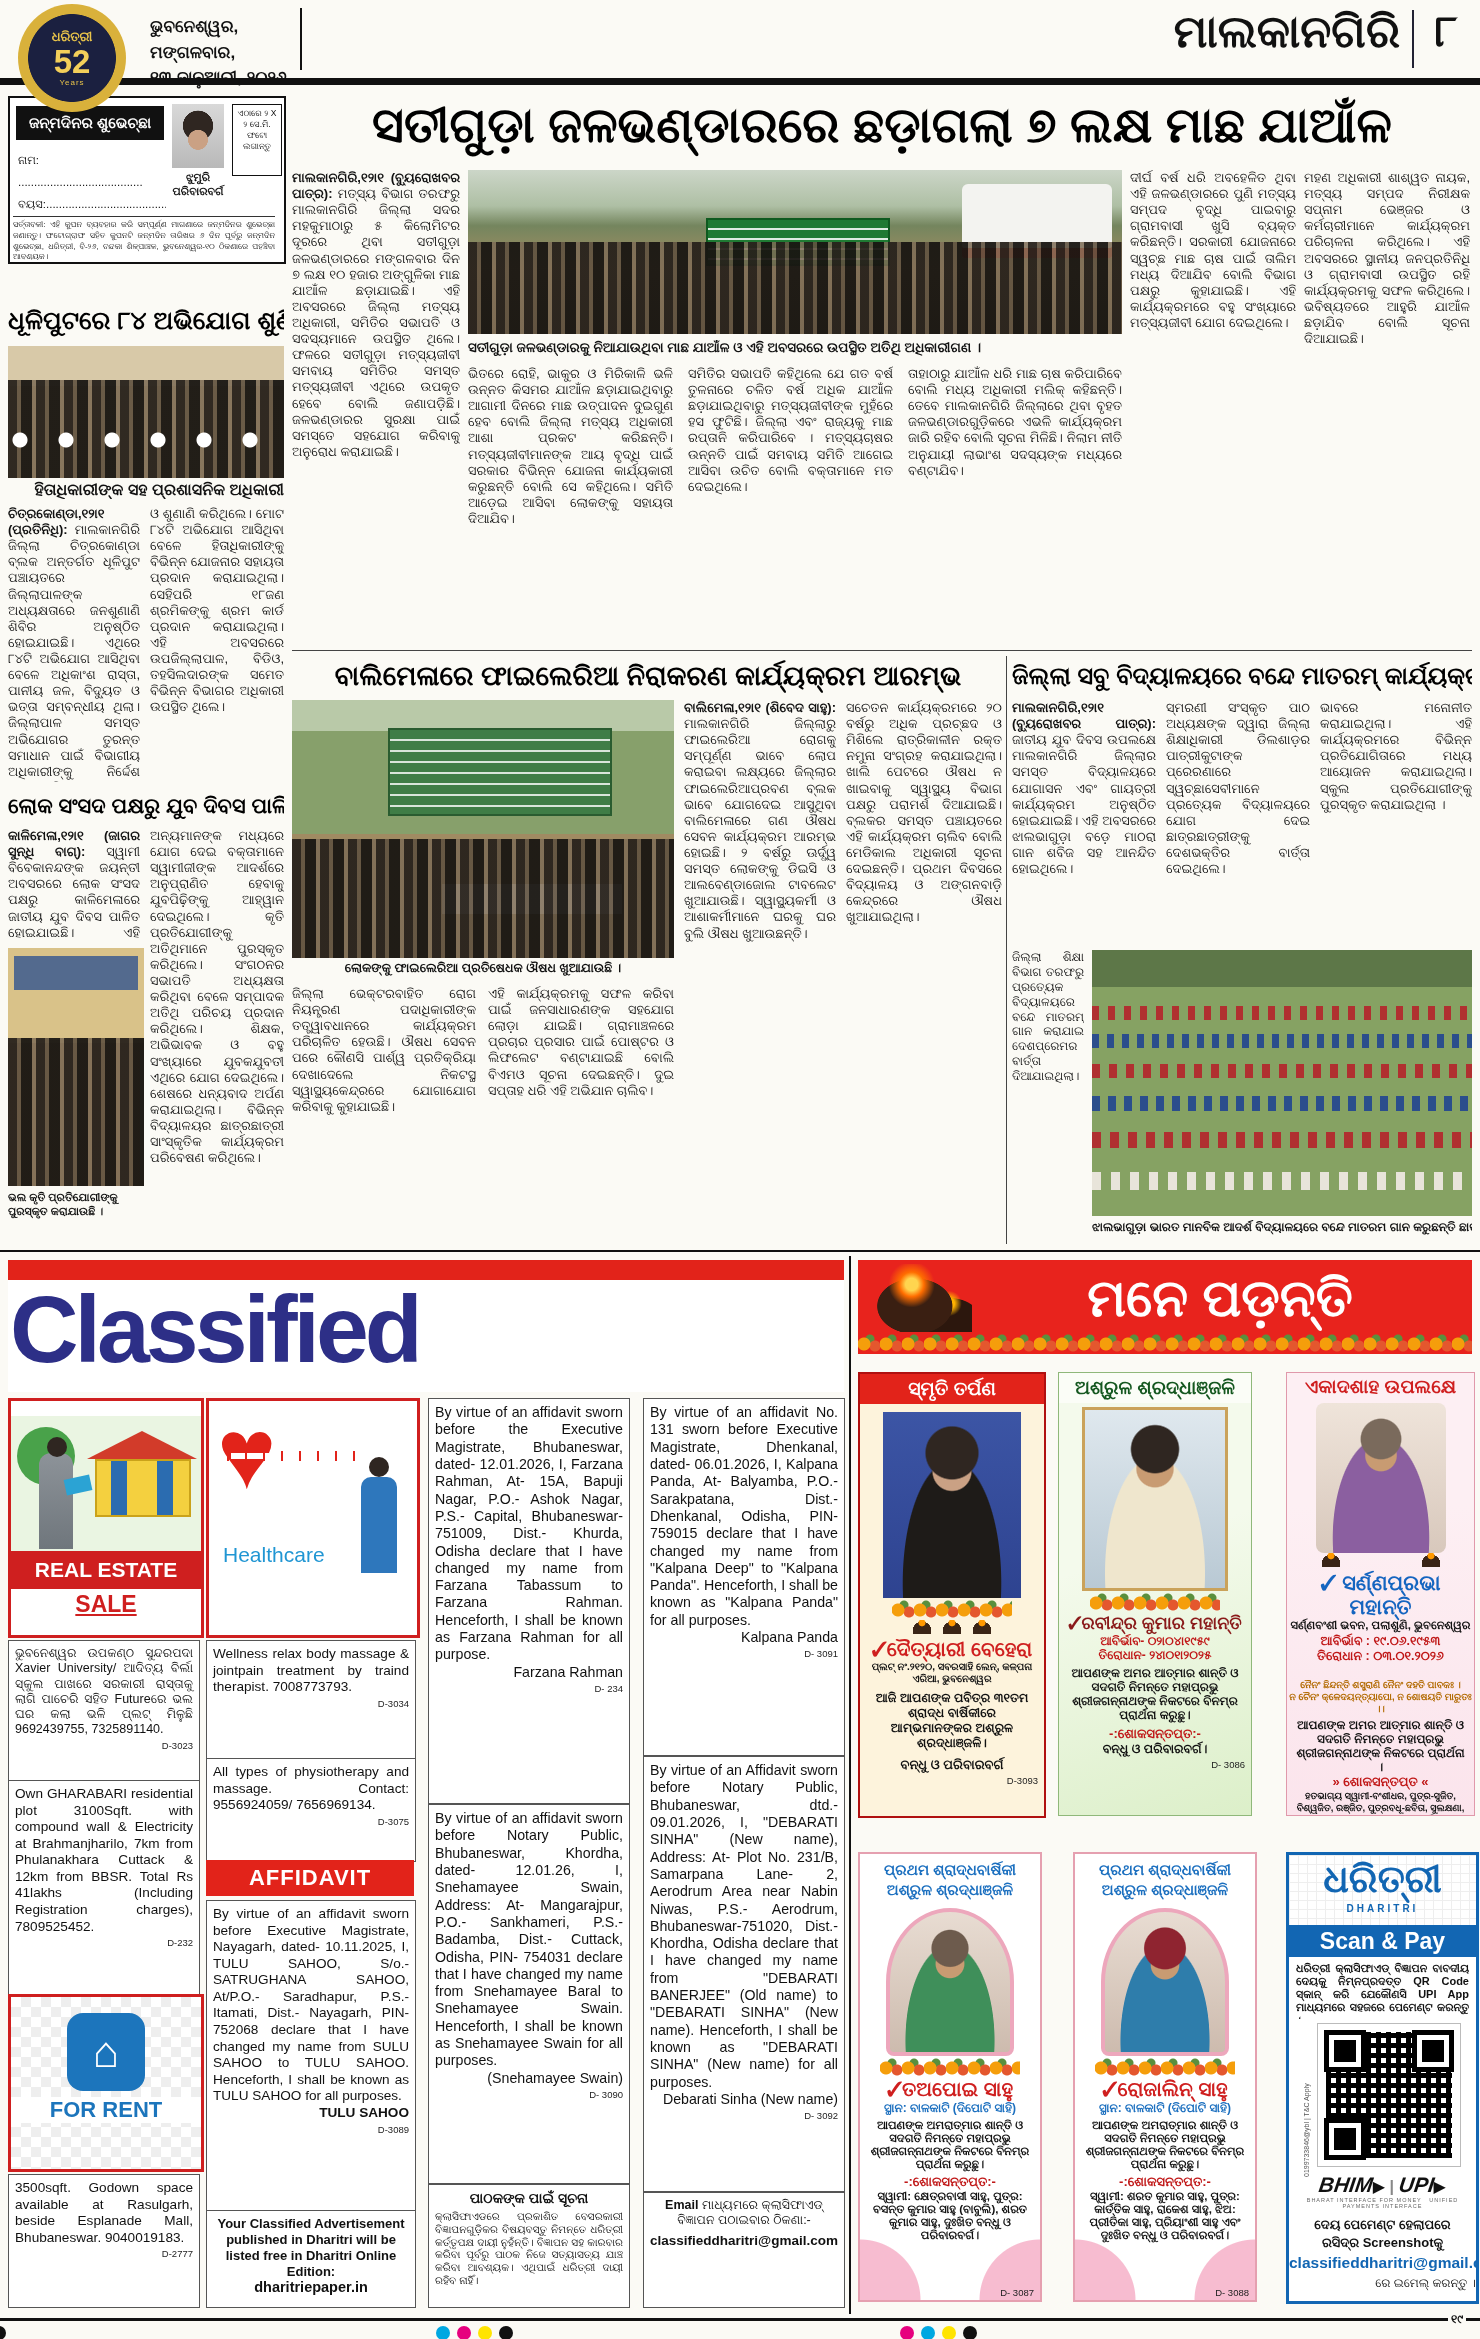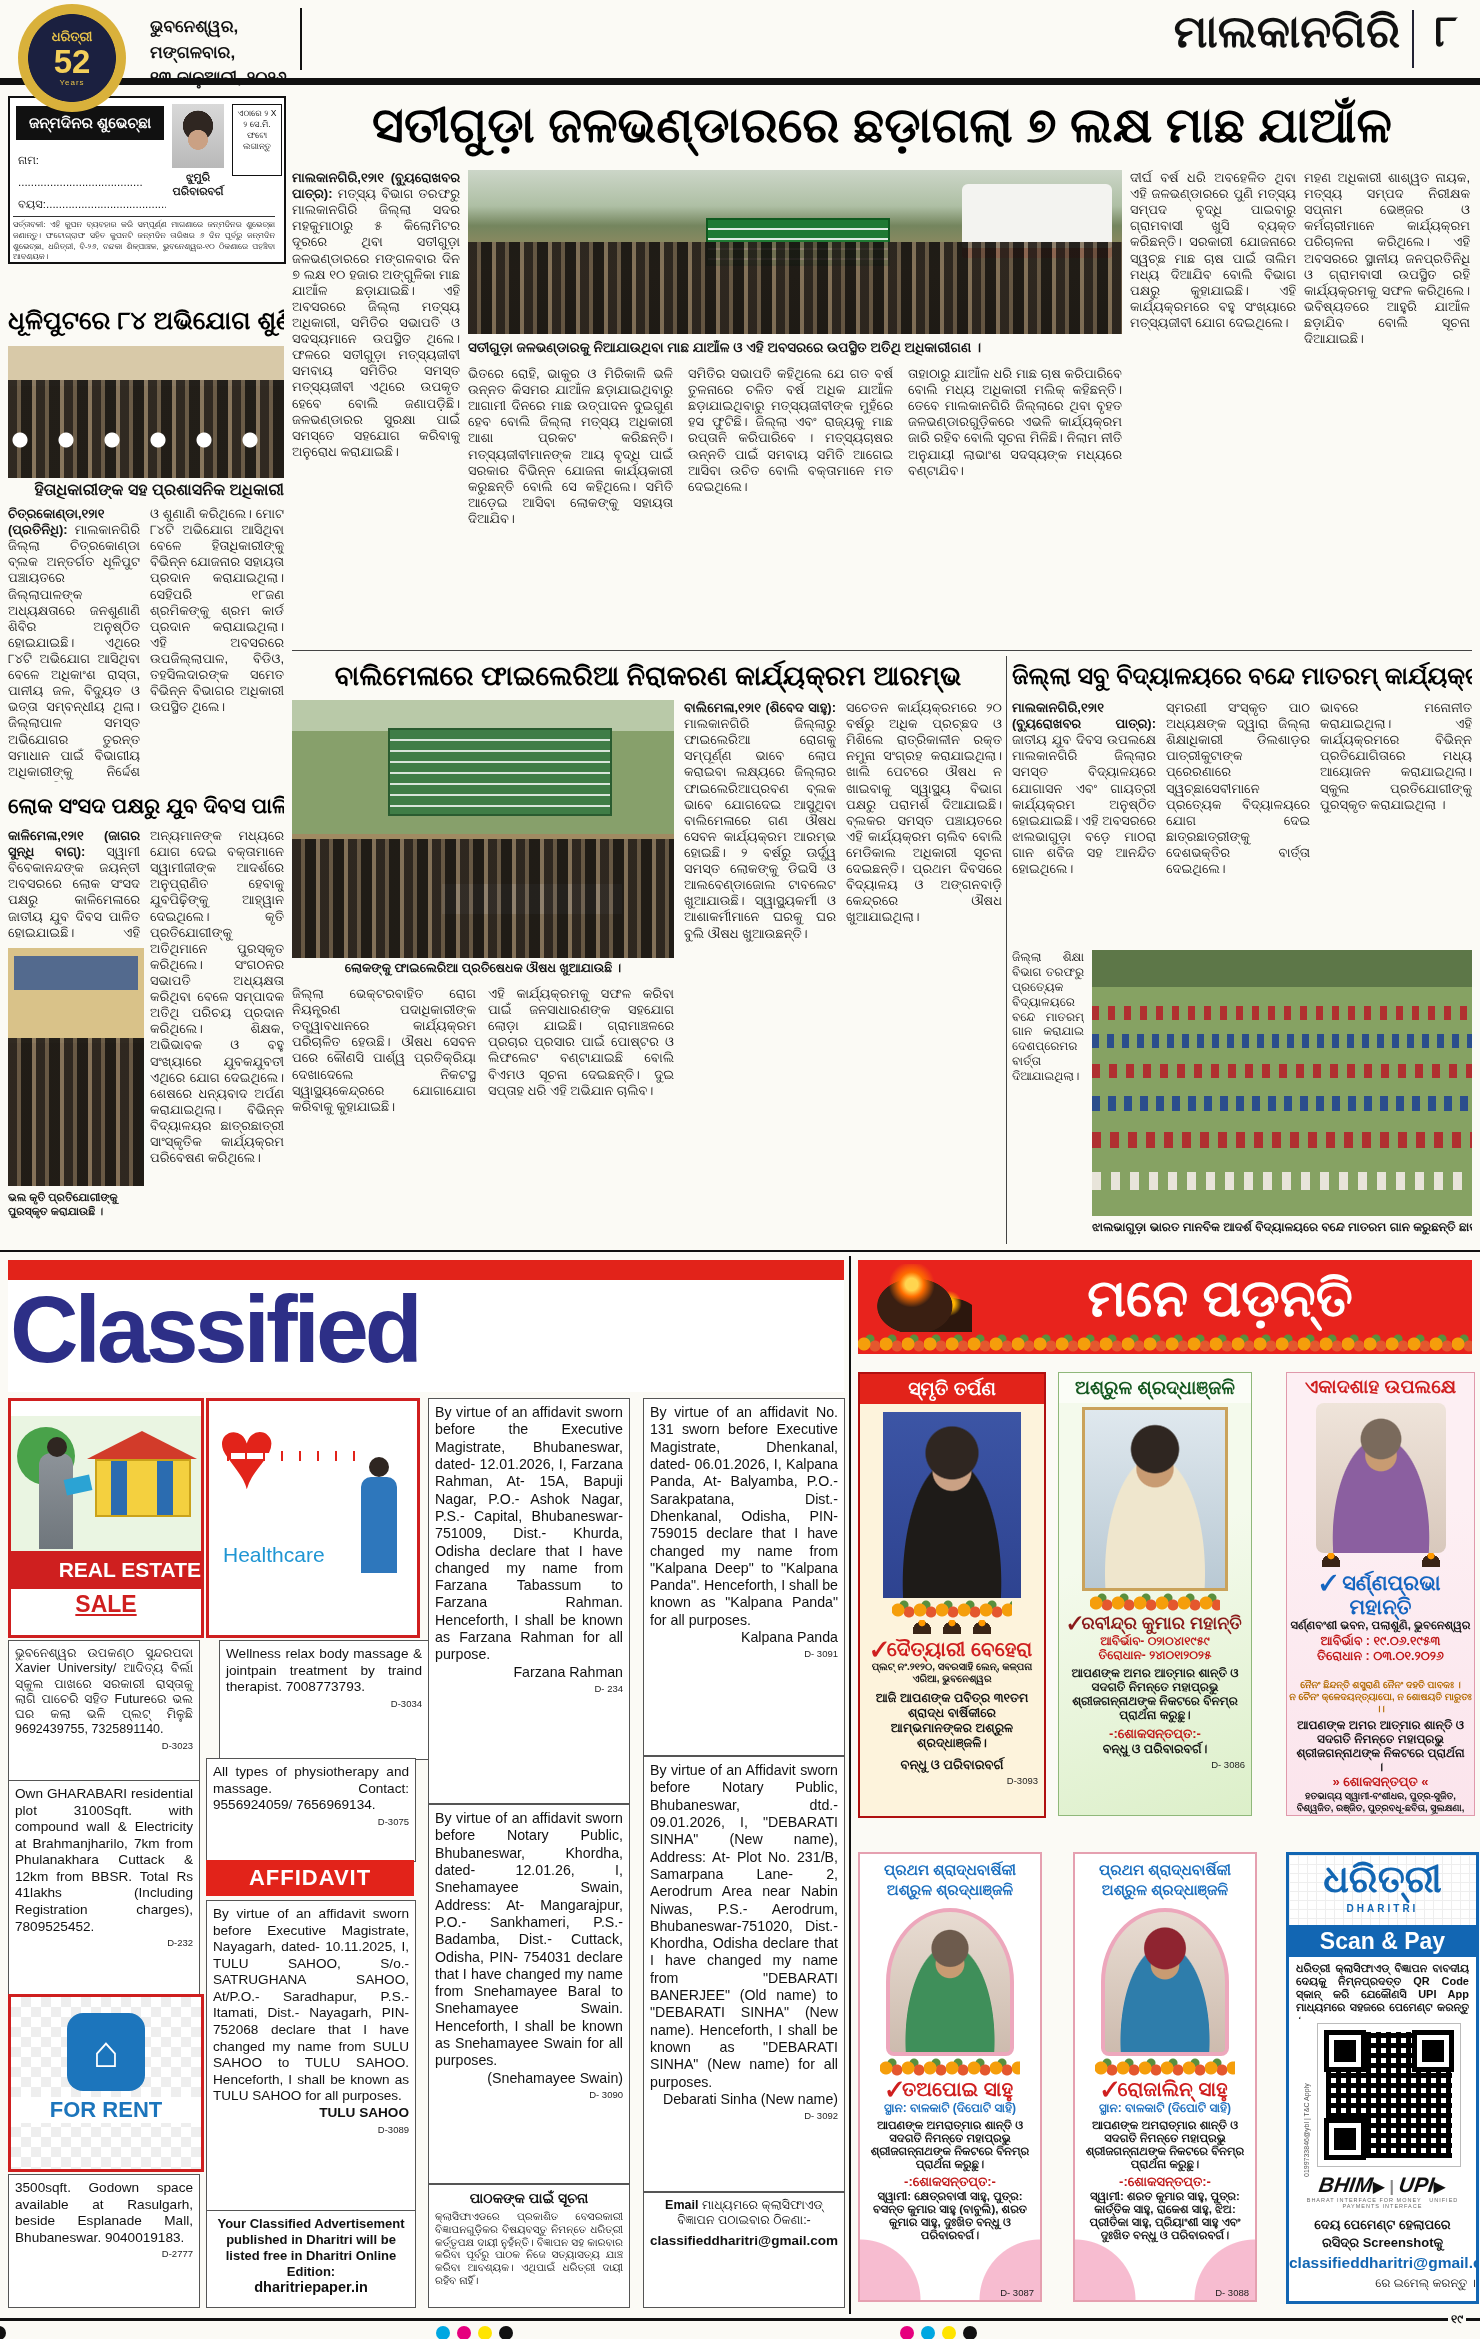--- a/index.html
+++ b/index.html
@@ -178,21 +178,21 @@
   <div class="abs" style="left:8px;top:1398px;width:190px;height:234px;border:3px solid #cf1f1f;background:#fff;overflow:hidden;">
     <div class="abs" style="left:0;top:0;width:100%;height:150px;background:linear-gradient(180deg,#fff 0 10%,#eaf5e2 10% 100%);">
       <div class="abs" style="left:6px;top:26px;width:58px;height:58px;border-radius:50%;background:#49a24a;"></div>
       <div class="abs" style="right:10px;top:58px;width:92px;height:54px;background:#f4d03f;border:2px solid #caa21a;
            background-image:linear-gradient(90deg,transparent 0 14px,#2b6cb0 14px 30px,transparent 30px 60px,#2b6cb0 60px 76px,transparent 76px);"></div>
       <div class="abs" style="right:4px;top:30px;width:0;height:0;border-left:55px solid transparent;border-right:55px solid transparent;border-bottom:28px solid #d23b2a;"></div>
       <div class="abs" style="left:28px;top:52px;width:34px;height:96px;border-radius:12px 12px 0 0;background:linear-gradient(#8d9399,#6f767c);"></div>
       <div class="abs" style="left:36px;top:36px;width:20px;height:20px;border-radius:50%;background:#2f2621;"></div>
       <div class="abs" style="left:54px;top:76px;width:26px;height:16px;background:#2ba3d4;transform:rotate(-12deg);"></div>
     </div>
-    <div class="abs" style="left:0;top:150px;width:100%;height:38px;background:#cf1f1f;color:#fff;font-weight:bold;font-size:21px;text-align:right;line-height:38px;">REAL ESTATE</div>
+    <div class="abs" style="left:0;top:150px;width:100%;height:38px;background:#cf1f1f;color:#fff;font-weight:bold;font-size:21px;text-align:center;line-height:38px;">REAL ESTATE</div>
     <div class="abs" style="left:0;top:190px;width:100%;color:#cf1f1f;font-weight:bold;font-size:23px;text-align:center;text-decoration:underline;">SALE</div>
   </div>
   <div class="abs adbox" style="left:8px;top:1640px;width:178px;height:130px;">
     <div style="font-size:12.5px;">ଭୁବନେଶ୍ୱର ଉପକଣ୍ଠ ସୁନ୍ଦରପଦା Xavier University/ ଆଦିତ୍ୟ ବିର୍ଲା ସ୍କୁଲ ପାଖରେ ସରକାରୀ ରାସ୍ତାକୁ ଲାଗି ପାଚେରି ସହିତ Futureରେ ଭଲ ଘର କଲା ଭଳି ପ୍ଲଟ୍ ମିଳୁଛି 9692439755, 7325891140.</div>
     <div class="adid">D-3023</div>
   </div>
   <div class="abs adbox" style="left:8px;top:1780px;width:178px;height:204px;">
     <div>Own GHARABARI residential plot 3100Sqft. with compound wall &amp; Electricity at Brahmanjharilo, 7km from Phulanakhara Cuttack &amp; 12km from BBSR. Total Rs 41lakhs (Including Registration charges), 7809525452.</div>
     <div class="adid">D-232</div>
   </div>
@@ -208,21 +208,21 @@
   </div>
 
   <div class="abs" style="left:206px;top:1398px;width:208px;height:234px;border:3px solid #cf1f1f;background:#fff;overflow:hidden;">
     <div class="abs" style="left:8px;top:2px;font-size:100px;color:#e2231a;line-height:1;">♥</div>
     <div class="abs" style="left:22px;top:52px;width:120px;height:6px;background:#fff;"></div>
     <div class="abs" style="left:18px;top:50px;width:130px;height:10px;background:repeating-linear-gradient(90deg,#e2231a 0 2px,transparent 2px 18px);"></div>
     <div class="abs" style="right:20px;top:76px;width:36px;height:96px;border-radius:10px 10px 0 0;background:#2e77bc;"></div>
     <div class="abs" style="right:28px;top:56px;width:20px;height:20px;border-radius:50%;background:#2f2621;"></div>
     <div class="abs" style="left:14px;top:142px;color:#2196d3;font-size:21px;">Healthcare</div>
   </div>
-  <div class="abs adbox" style="left:206px;top:1640px;width:196px;height:108px;margin-left:13px;">
+  <div class="abs adbox" style="left:206px;top:1640px;width:196px;height:108px;">
     <div>Wellness relax body massage &amp; jointpain treatment by traind therapist. 7008773793.</div>
     <div class="adid">D-3034</div>
   </div>
   <div class="abs adbox" style="left:206px;top:1758px;width:196px;height:92px;">
     <div>All types of physiotherapy and massage. Contact: 9556924059/ 7656969134.</div>
     <div class="adid">D-3075</div>
   </div>
   <div class="abs" style="left:206px;top:1860px;width:208px;height:36px;background:#e2231a;color:#fff;font-weight:bold;font-size:22px;text-align:center;line-height:36px;letter-spacing:1px;">AFFIDAVIT</div>
   <div class="abs adbox" style="left:206px;top:1900px;width:196px;height:300px;">
     <div>By virtue of an affidavit sworn before Executive Magistrate, Nayagarh, dated- 10.11.2025, I, TULU SAHOO, S/o.- SATRUGHANA SAHOO, At/P.O.- Saradhapur, P.S.- Itamati, Dist.- Nayagarh, PIN- 752068 declare that I have changed my name from SULU SAHOO to TULU SAHOO. Henceforth, I shall be known as TULU SAHOO for all purposes.</div>

